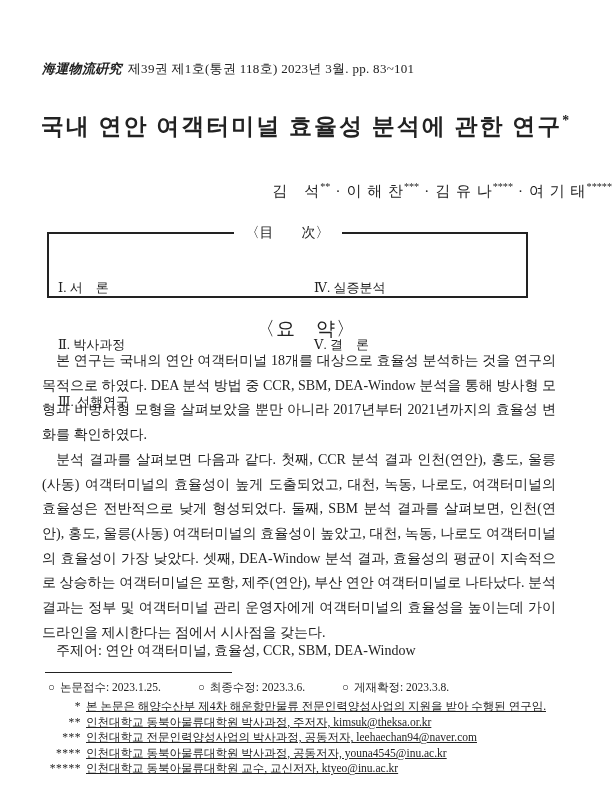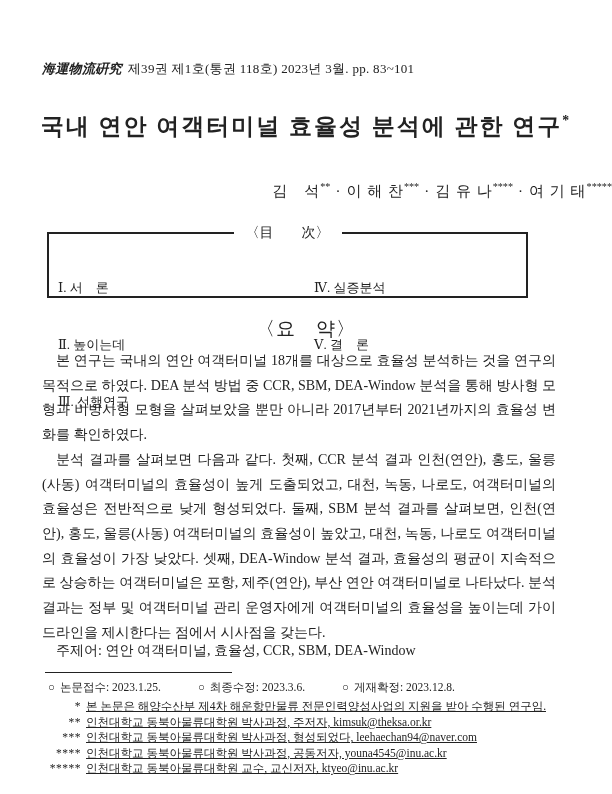--- a/index.html
+++ b/index.html
@@ -97,21 +97,21 @@
   </div>
 
   <div class="authors-line">
     <span>김　석</span><sup>**</sup><span class="author-sep">·</span><span>이 해 찬</span><sup>***</sup><span class="author-sep">·</span><span>김 유 나</span><sup>****</sup><span class="author-sep">·</span><span>여 기 태</span><sup>*****</sup>
   </div>
 
   <div class="toc-box">
     <div class="toc-heading">〈目　　次〉</div>
     <div class="toc-col left">
       <div>Ⅰ. 서　론</div>
-      <div>Ⅱ. 높이는데</div>
+      <div>Ⅱ. 박사과정</div>
       <div>Ⅲ. 선행연구</div>
     </div>
     <div class="toc-col right">
       <div>Ⅳ. 실증분석</div>
       <div>Ⅴ. 결　론</div>
     </div>
   </div>
 
   <div class="abstract-heading">〈요　약〉</div>
 
@@ -131,36 +131,36 @@
     <span class="date-item">
       <span class="date-bullet">○</span><span>논문접수:</span>
       <span>2023.1.25.</span>
     </span>
     <span class="date-item">
       <span class="date-bullet">○</span><span>최종수정:</span>
       <span>2023.3.6.</span>
     </span>
     <span class="date-item">
       <span class="date-bullet">○</span><span>게재확정:</span>
-      <span>2023.12.8.</span>
+      <span>2023.3.8.</span>
     </span>
   </div>
 
   <div class="footnotes">
     <div class="footnote-row">
       <span class="footnote-mark">*</span>
       <span class="footnote-text">본 논문은 해양수산부 제4차 해운항만물류 전문인력양성사업의 지원을 받아 수행된 연구임.</span>
     </div>
     <div class="footnote-row">
       <span class="footnote-mark">**</span>
       <span class="footnote-text">인천대학교 동북아물류대학원 박사과정, 주저자, kimsuk@theksa.or.kr</span>
     </div>
     <div class="footnote-row">
       <span class="footnote-mark">***</span>
-      <span class="footnote-text">인천대학교 동북아물류대학원 박사과정, 형성되었다, leehaechan94@naver.com</span>
+      <span class="footnote-text">인천대학교 전문인력양성사업의 박사과정, 공동저자, leehaechan94@naver.com</span>
     </div>
     <div class="footnote-row">
       <span class="footnote-mark">****</span>
       <span class="footnote-text">인천대학교 동북아물류대학원 박사과정, 공동저자, youna4545@inu.ac.kr</span>
     </div>
     <div class="footnote-row">
       <span class="footnote-mark">*****</span>
       <span class="footnote-text">인천대학교 동북아물류대학원 교수, 교신저자, ktyeo@inu.ac.kr</span>
     </div>
   </div>

